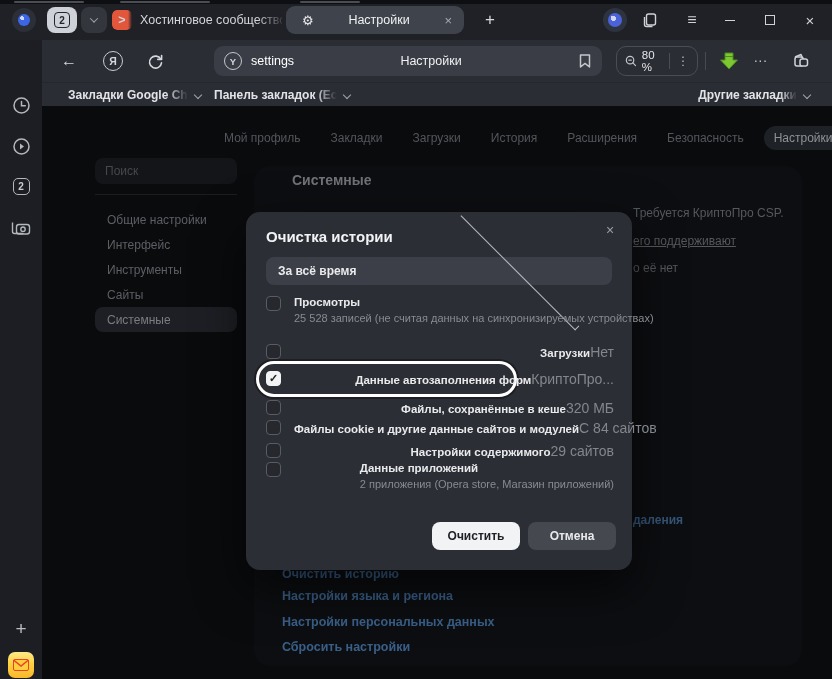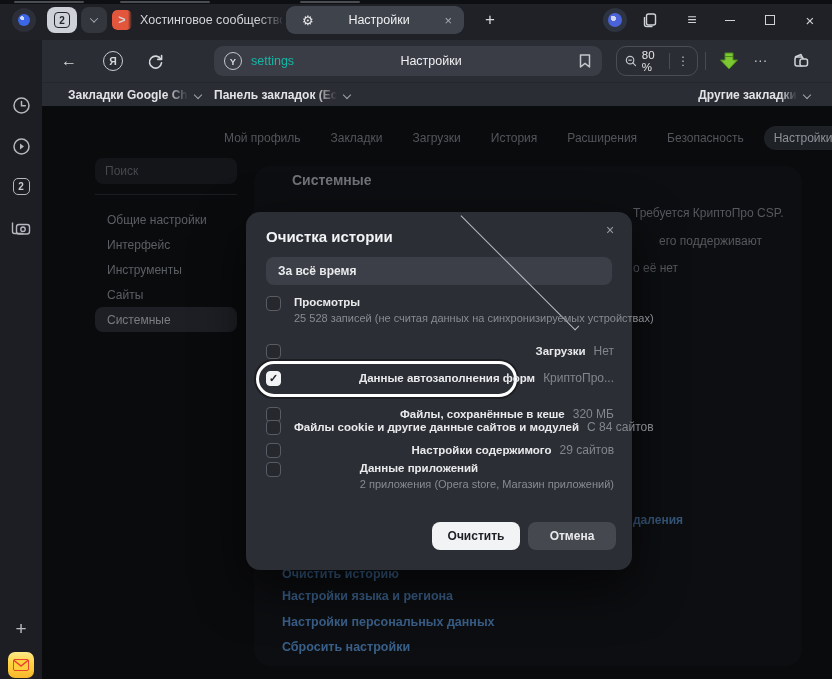--- a/index.html
+++ b/index.html
@@ -46,21 +46,21 @@
   
   .toolbar { position:absolute; left:42px; top:40px; width:790px; height:42px; background:#2b2d34; }
   .tool-btn { position:absolute; top:6px; width:30px; height:30px; display:flex; align-items:center;
               justify-content:center; color:#d5d7da; }
   .ya-circle { width:20px; height:20px; border:1.6px solid #c9ccd1; border-radius:50%; color:#d5d7da;
                font-size:10.5px; font-weight:700; display:flex; align-items:center; justify-content:center; }
   .omnibox { position:absolute; left:172px; top:6px; width:388px; height:30px; background:#3a3d45;
              border-radius:9px; display:flex; align-items:center; padding:0 10px; }
   .protect { width:18px; height:18px; border:1.5px solid #c3c6cb; border-radius:50%; color:#d5d7da;
              font-size:9.5px; font-weight:700; display:flex; align-items:center; justify-content:center; flex:0 0 18px; }
-  .omnibox .host { color:#14b8a6; font-size:12.5px; margin-left:9px; }
+  .omnibox .host { color:#ffffff; font-size:12.5px; margin-left:9px; }
   .omnibox .ptitle { flex:1; text-align:center; color:#f0f1f3; font-size:12.5px; padding-right:10px; }
   .zoom-pill { position:absolute; left:574px; top:6px; width:82px; height:30px; border:1px solid #4a4d55;
                border-radius:10px; display:flex; align-items:center; padding:0 8px; gap:5px; color:#d5d7da; }
   .zoom-pill .zv { font-size:11.5px; color:#e3e4e7; }
   .zoom-pill .dots { margin-left:auto; color:#b9bcc1; font-size:12px; border-left:1px solid #4a4d55; padding-left:7px; height:16px; display:flex; align-items:center;}
   .tb-sep { position:absolute; left:663px; top:12px; width:1px; height:18px; background:#474a52; }
   .ellipsis-ext { position:absolute; left:712px; top:10px; color:#c9ccd1; font-size:13px; letter-spacing:1px; }
 
   
   .bmbar { position:absolute; left:42px; top:82px; width:790px; height:24px; background:#2b2d34;
@@ -111,21 +111,21 @@
   .d-select { position:absolute; left:20px; right:20px; top:45px; height:28px; background:#3c3f47;
               border-radius:8px; display:flex; align-items:center; padding:0 12px; }
   .d-select span { color:#e9eaec; font-size:12px; font-weight:700; flex:1; }
   .d-row { position:absolute; left:20px; right:18px; display:flex; align-items:flex-start;justify-content:space-between; }
   .cb { width:15px; height:15px; border:1.5px solid #585c65; border-radius:4px; background:#26282e;
         flex:0 0 15px; margin-top:0; display:flex; align-items:center; justify-content:center; }
   .cb.checked { background:#f2f3f5; border-color:#f2f3f5; color:#1e2026; font-size:11px; font-weight:700; line-height:1; }
   .d-texts { margin-left:13px; min-width:0; }
   .d-line { display:flex; align-items:baseline; white-space:nowrap; }
   .d-label { color:#e9eaec; font-size:11.5px; font-weight:700; }
-  .d-value { color:#83868c; font-size:12px; margin-left:8px; }
+  .d-value { color:#83868c; font-size:14px; }
   .d-sub { color:#888b91; font-size:11px; margin-top:4px; white-space:nowrap; }
   .hl-ring { position:absolute; left:10px; top:149px; width:261px; height:36px; border:3px solid #ffffff;
              border-radius:18px; pointer-events:none; box-shadow:0 0 0 2px rgba(0,0,0,.35); }
   .d-buttons { position:absolute; right:16px; top:310px; display:flex; gap:8px;align-items:flex-end; }
   .btn { height:28px; border-radius:8px; font-size:12px; font-weight:700; display:flex; align-items:center;
          justify-content:center; border:0; font-family:"Liberation Sans",sans-serif; }
   .btn-primary { width:88px; background:#f2f3f5; color:#1e2026; }
   .btn-secondary { width:88px; background:#45484f; color:#e9eaec; }
 
   svg { display:block; }
@@ -300,21 +300,21 @@
     <div class="sitem">Общие настройки</div>
     <div class="sitem">Интерфейс</div>
     <div class="sitem">Инструменты</div>
     <div class="sitem">Сайты</div>
     <div class="sitem active">Системные</div>
   </div>
 
   <div class="section-title">Системные</div>
 
   <div class="frag" style="left:591px; top:100px;">Требуется КриптоПро CSP.</div>
-  <div class="frag" style="left:617px; top:128px;">его поддерживают</div>
+  <div class="frag" style="left:591px; top:128px;text-decoration:underline;">его поддерживают</div>
   <div class="frag" style="left:591px; top:155px;">о её нет</div>
   <div class="frag blue" style="left:591px; top:407px;">даления</div>
 
   <div class="plink" style="top:461px;">Очистить историю</div>
   <div class="plink" style="top:483px;">Настройки языка и региона</div>
   <div class="plink" style="top:509px;">Настройки персональных данных</div>
   <div class="plink" style="top:534px;">Сбросить настройки</div>
 </div>
 
 <div class="dialog">
@@ -351,21 +351,21 @@
   <div class="d-row" style="top:159px;">
     <span class="cb checked">✓</span>
     <div class="d-texts">
       <div class="d-line">
         <span class="d-label">Данные автозаполнения форм</span>
         <span class="d-value">КриптоПро...</span>
       </div>
     </div>
   </div>
 
-  <div class="d-row" style="top:195px;">
+  <div class="d-row" style="top:188px;">
     <span class="cb"></span>
     <div class="d-texts">
       <div class="d-line">
         <span class="d-label">Файлы, сохранённые в кеше</span>
         <span class="d-value">320 МБ</span>
       </div>
     </div>
   </div>
 
   <div class="d-row" style="top:208px;">

